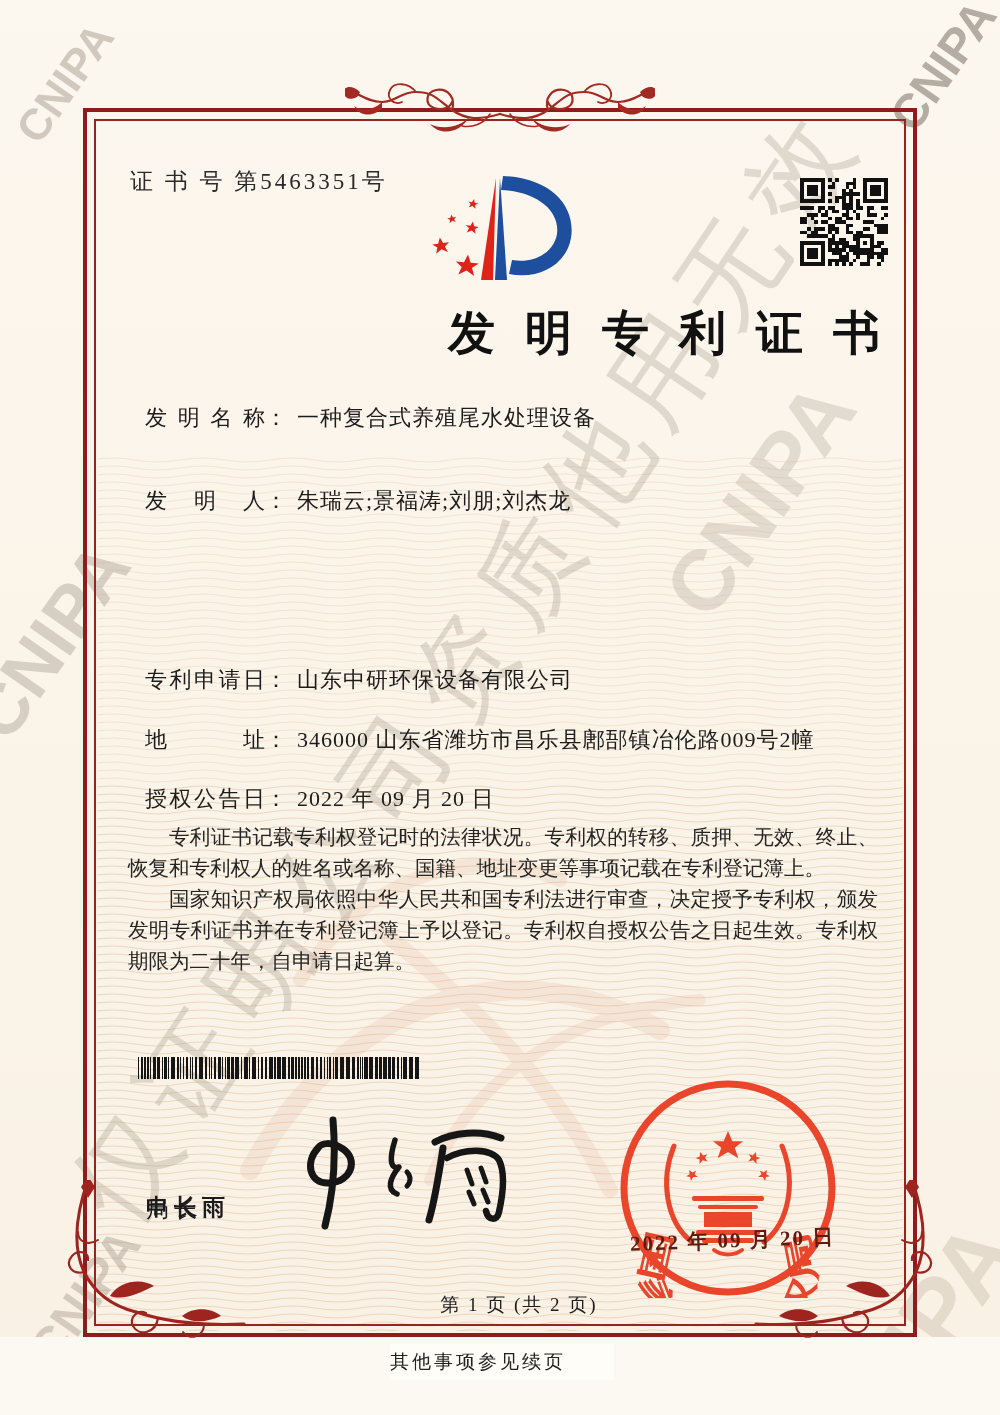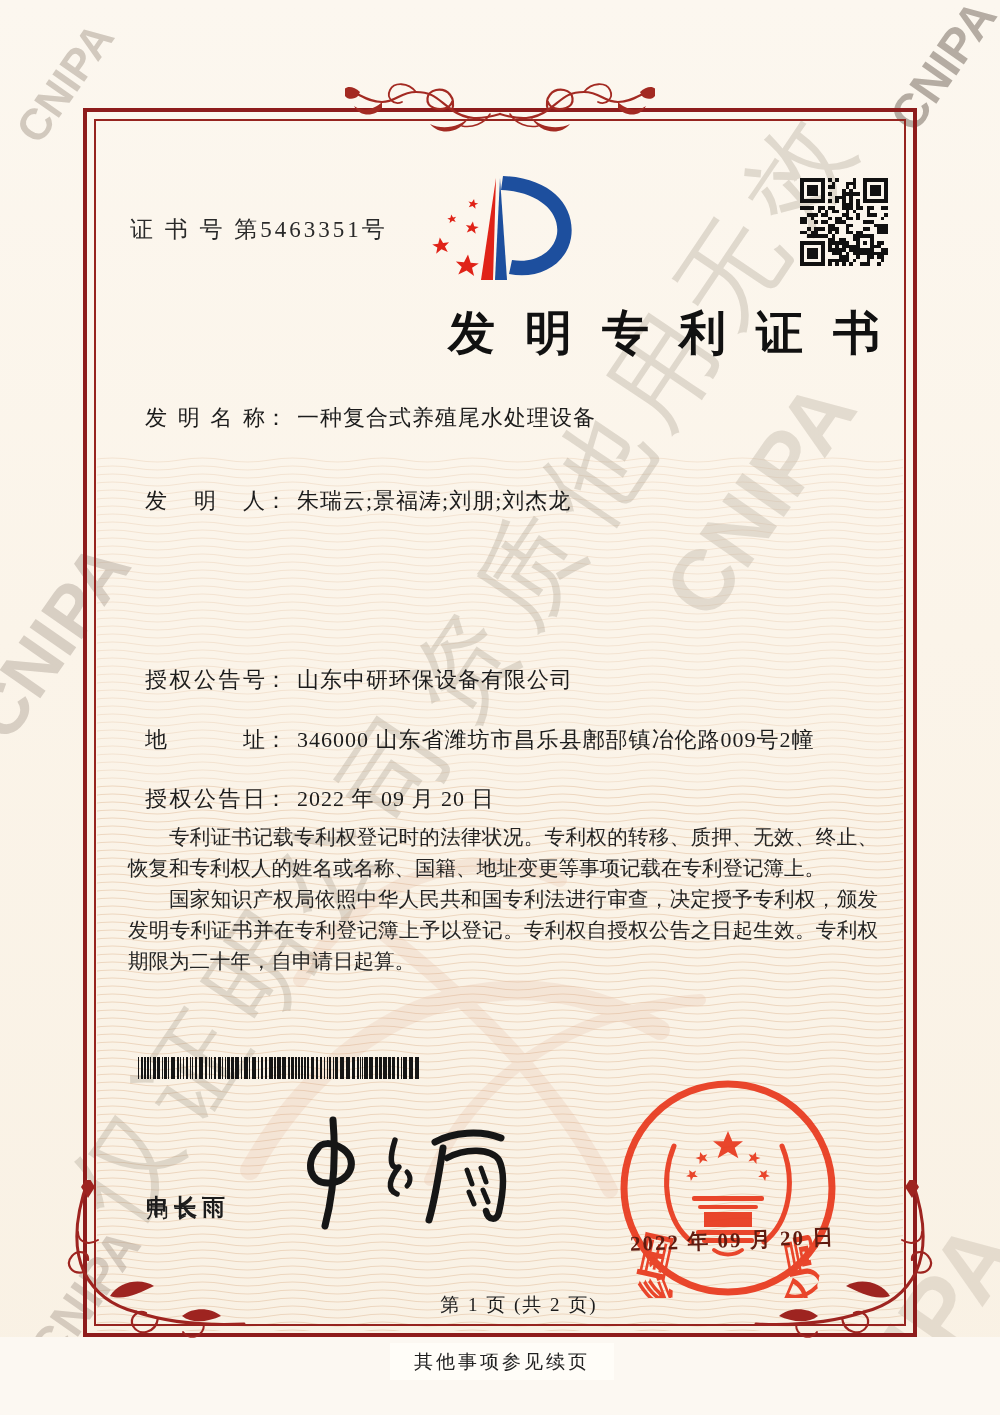--- a/index.html
+++ b/index.html
@@ -24,21 +24,21 @@
   .f-value{letter-spacing:1px;}
   .grant-no-group{position:absolute;left:336px;top:0;white-space:nowrap;}
   .paras{left:128px;top:822px;width:750px;font-size:20.5px;line-height:31px;
          text-align:justify;color:#242424;}
   .paras p{margin:0;text-indent:2em;}
   .officer-label{left:146px;top:1146px;font-size:23px;letter-spacing:5px;}
   .officer-name{left:146px;top:1192px;font-size:23px;letter-spacing:5px;font-weight:bold;}
   .page-info{left:84px;top:1292px;width:826px;text-align:center;font-size:19px;letter-spacing:2px;padding-left:22px;}
   .below-strip{left:0;top:1337px;width:1000px;height:78px;background:#fcf8f2;}
   .footer-note{left:390px;top:1343px;width:224px;height:37px;background:#fffdf8;
-               text-align:center;line-height:37px;font-size:19px;letter-spacing:3px;color:#222;}
+               text-align:left;line-height:37px;font-size:19px;letter-spacing:3px;color:#222;}
   .seal-date{left:630px;top:1226px;width:220px;font-size:21px;letter-spacing:2px;
              color:#5f1b10;transform:rotate(-2deg);font-weight:bold;z-index:7;}
   svg{display:block;}
 </style>
 </head>
 <body>
 
 <div class="page">
 
   <svg class="abs" style="left:0;top:0;z-index:0;" width="1000" height="1415" viewBox="0 0 1000 1415">
@@ -116,21 +116,21 @@
       <path d="M26,92 c-13,3 -19,-8 -12,-16 c6,-7 17,-4 16,4" stroke-width="2.2"></path>
       <path d="M100,138 c-2,15 -19,19 -25,8 c-4,-8 4,-17 13,-13" stroke-width="2.2"></path>
       <path d="M146,144 c0,13 -15,17 -21,8" stroke-width="2"></path>
       <path d="M52,116 C62,100 84,98 96,106 C82,113 66,121 52,116 Z" fill="#9e2420" stroke="none"></path>
       <path d="M124,136 C136,126 154,128 163,136 C150,142 134,144 124,136 Z" fill="#9e2420" stroke="none"></path>
       <path d="M30,-4 l7,11 l-7,11 l-7,-11 Z" fill="#9e2420" stroke="none"></path>
       <path d="M40,60 c-10,6 -20,2 -20,-8" stroke-width="2"></path>
     </g>
   </svg>
 
-  <div class="abs cert-no" style="z-index:4;margin-top:48px;">证 书 号 第5463351号</div>
+  <div class="abs cert-no" style="z-index:4;">证 书 号 第5463351号</div>
 
   <svg class="abs" style="left:413px;top:168px;z-index:4;" width="165" height="130" viewBox="0 0 165 130">
     <defs>
       <path id="st5" d="M0,-10 L2.9,-3.1 10,-3.1 4.5,1.2 6.9,8.1 0,4 -6.9,8.1 -4.5,1.2 -10,-3.1 -2.9,-3.1 Z" fill="#e02318"></path>
     </defs>
     <use href="#st5" transform="translate(60,36) scale(0.5) rotate(12)"></use>
     <use href="#st5" transform="translate(39,51) scale(0.45) rotate(-10)"></use>
     <use href="#st5" transform="translate(59,60) scale(0.65) rotate(8)"></use>
     <use href="#st5" transform="translate(28,78) scale(0.85) rotate(-8)"></use>
     <use href="#st5" transform="translate(54,98) scale(1.15) rotate(5)"></use>
@@ -460,21 +460,21 @@
 
   <div class="abs title" style="z-index:4;">发明专利证书</div>
 
   <div class="field-row" style="top:403px;z-index:4;">
     <span class="f-label">发明名称</span><span class="f-colon">：</span><span class="f-value">一种复合式养殖尾水处理设备</span>
   </div>
   <div class="field-row" style="top:486px;z-index:4;">
     <span class="f-label">发明人</span><span class="f-colon">：</span><span class="f-value">朱瑞云;景福涛;刘朋;刘杰龙</span>
   </div>
   <div class="field-row" style="top:665px;z-index:4;">
-    <span class="f-label">授权公告号</span><span class="f-colon">：</span><span class="f-value">山东中研环保设备有限公司</span>
+    <span class="f-label">专利申请日</span><span class="f-colon">：</span><span class="f-value">山东中研环保设备有限公司</span>
   </div>
   <div class="field-row" style="top:725px;z-index:4;">
     <span class="f-label">地址</span><span class="f-colon">：</span><span class="f-value">346000 山东省潍坊市昌乐县鄌郚镇冶伦路009号2幢</span>
   </div>
   <div class="field-row" style="top:784px;z-index:4;">
     <span class="f-label">授权公告日</span><span class="f-colon">：</span><span class="f-value">2022 年 09 月 20 日</span>
   </div>
 
   <div class="abs paras" style="z-index:4;">
     <p>专利证书记载专利权登记时的法律状况。专利权的转移、质押、无效、终止、恢复和专利权人的姓名或名称、国籍、地址变更等事项记载在专利登记簿上。</p>

